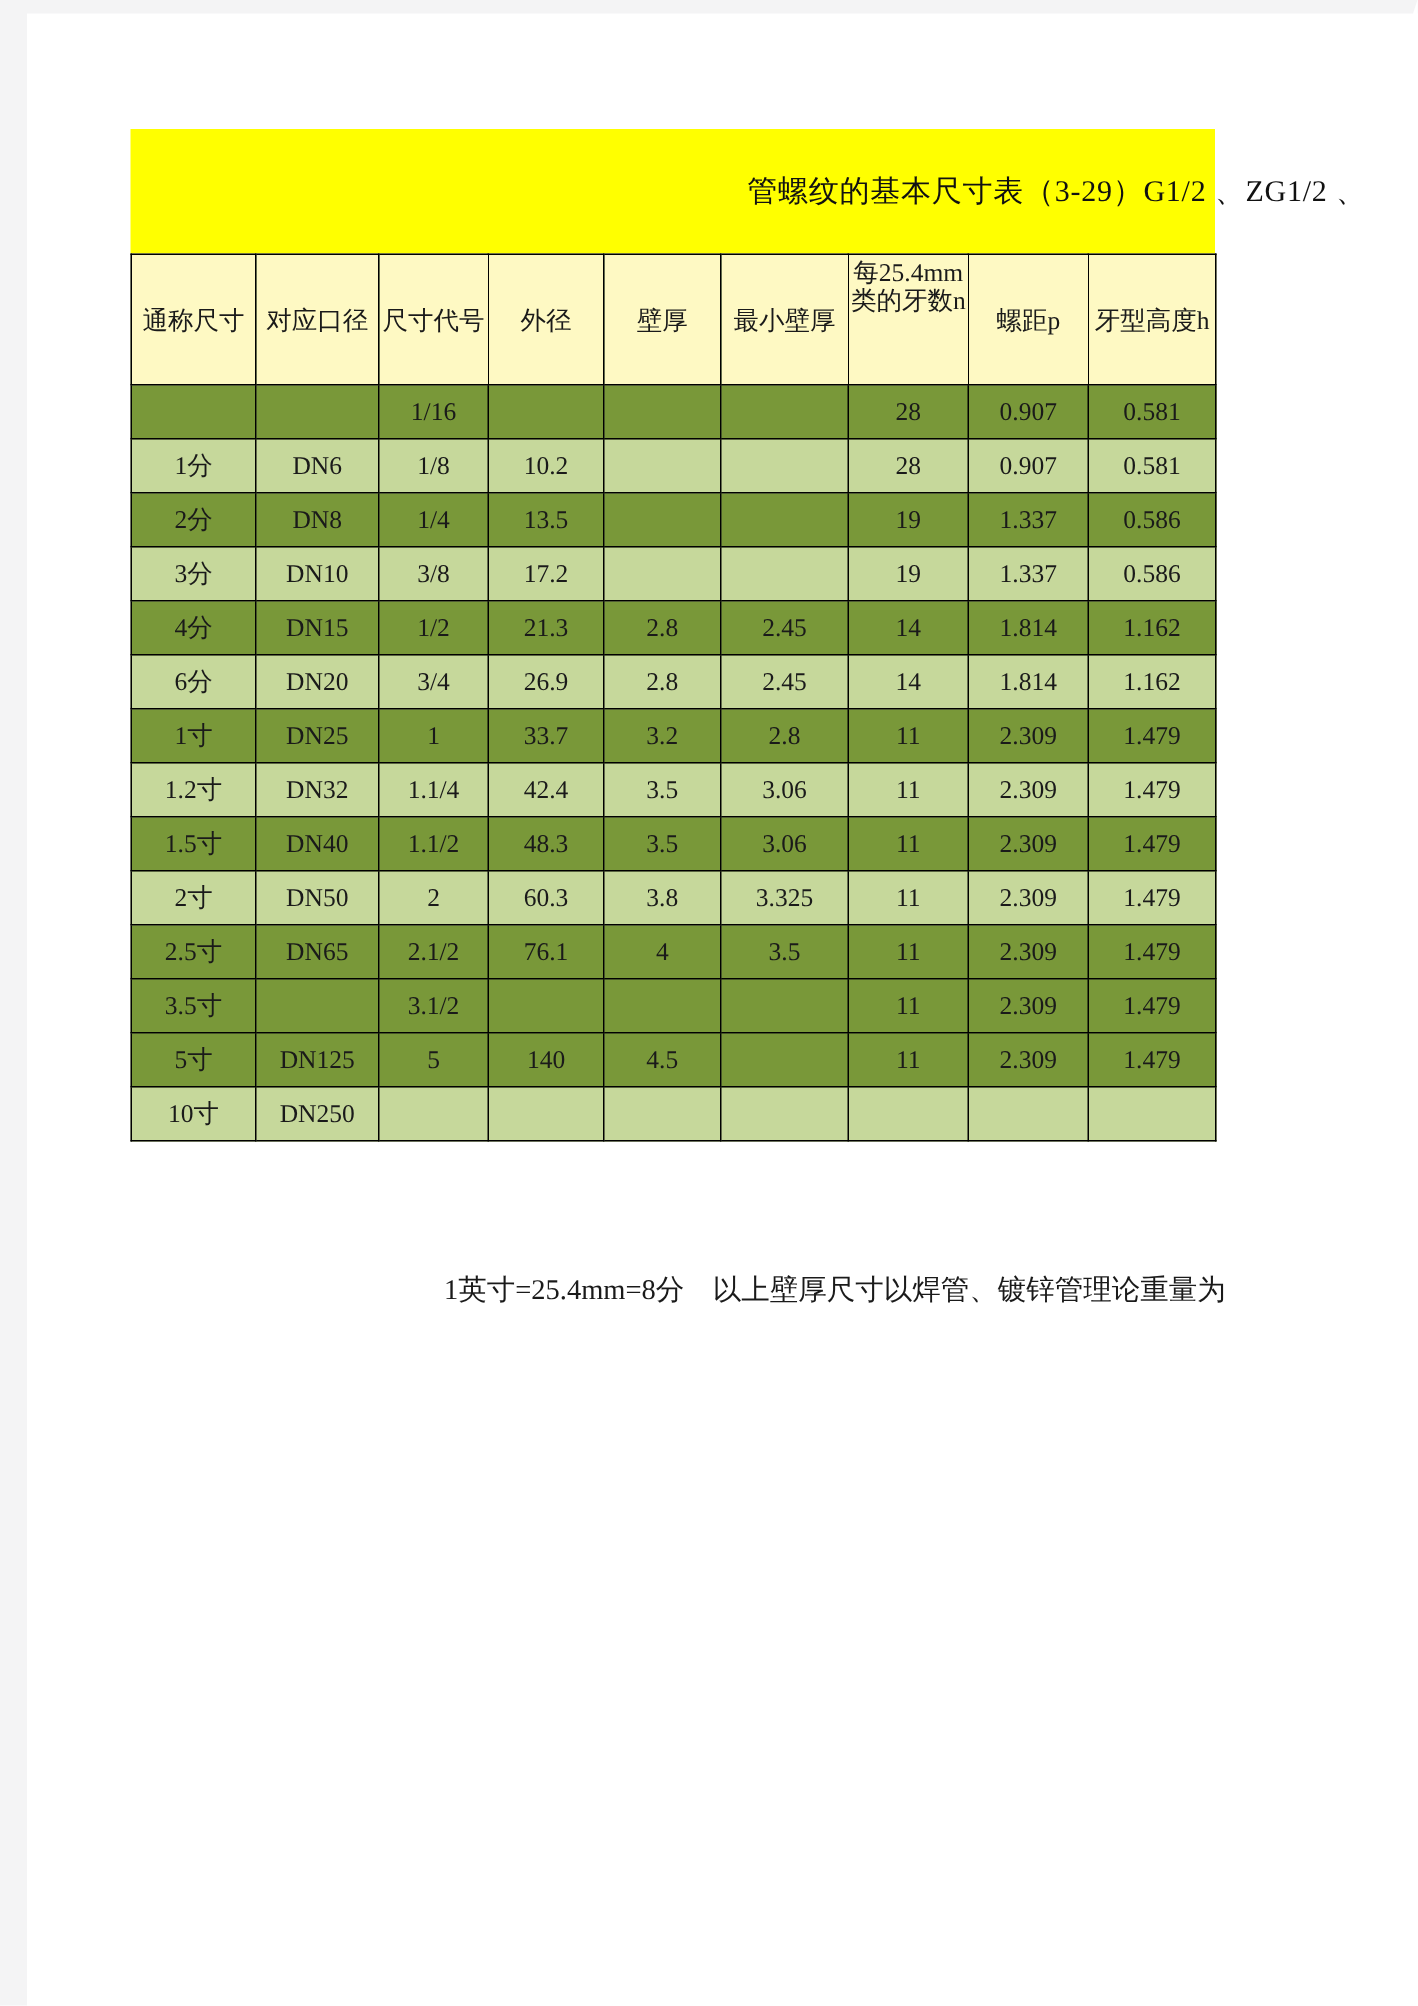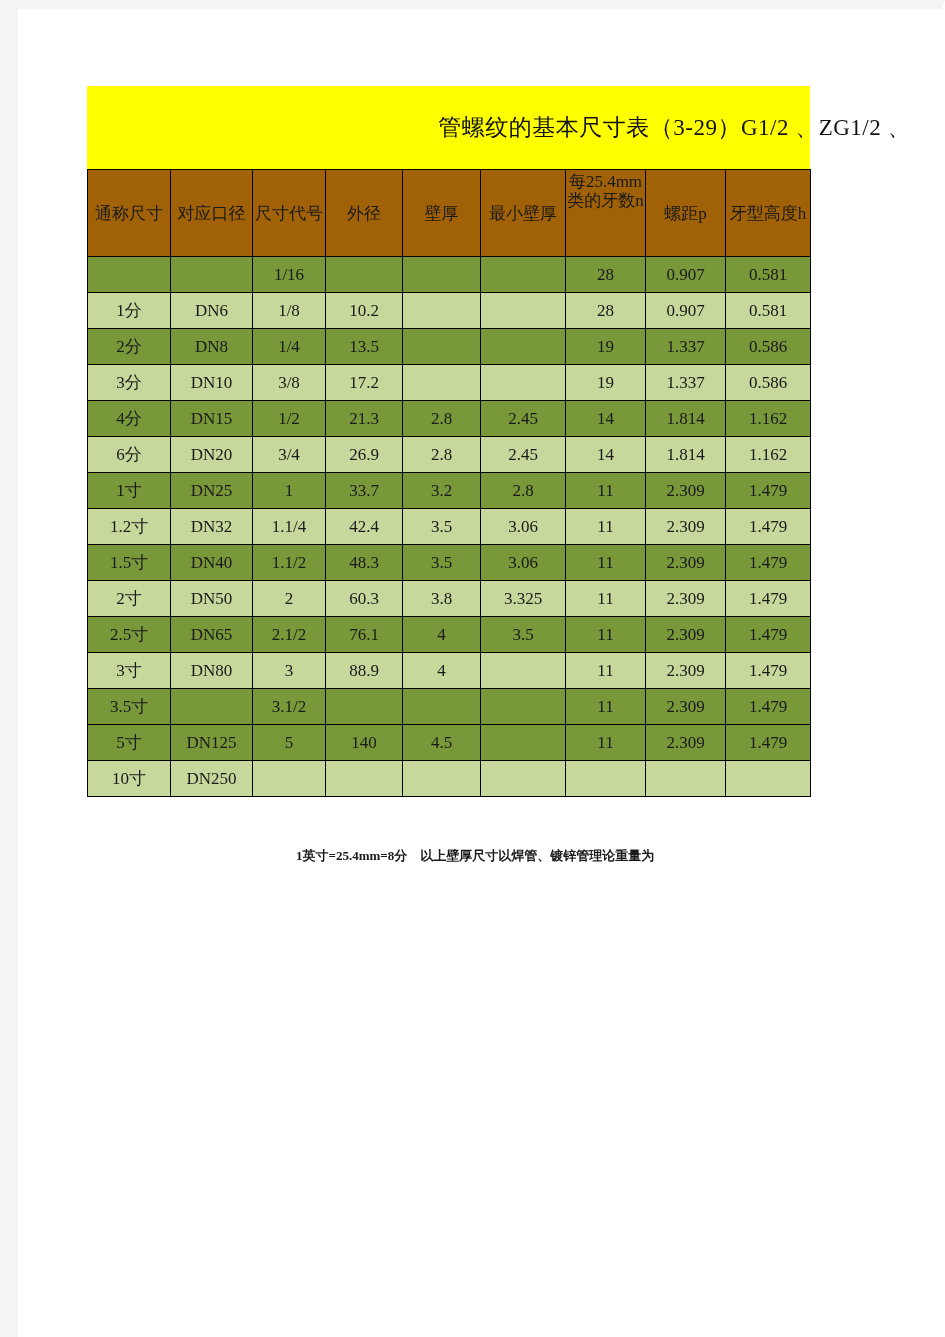--- a/index.html
+++ b/index.html
@@ -47,21 +47,21 @@
     position: absolute;
     left: 87px;
     top: 86px;
     width: 830px;
     height: 83px;
     display: flex;
     align-items: center;
     justify-content: flex-end;
     padding-right: 6px;
     box-sizing: border-box;
-    font-size: 23px;
+    font-size: 20px;
     color: #111111;
     letter-spacing: 0.5px;
     white-space: nowrap;
   }
 
   
   #grid {
     position: absolute;
     left: 87px;
     top: 169px;
@@ -77,21 +77,21 @@
     color: #1a1a1a;
     padding: 0 2px;
     overflow: visible;
     white-space: nowrap;
   }
   #grid tr.dark td { background: #799839; }
   #grid tr.light td { background: #c6d89b; }
 
   
   #grid tr.hdr td {
-    background: #a16207;
+    background: #fef9c3;
     height: 84px;
     font-size: 17px;
     line-height: 19px;
     white-space: normal;
     position: relative;
   }
   #grid tr.hdr td .hwrap {
     display: block;
     width: 100%;
   }
@@ -119,24 +119,23 @@
   col.c5 { width: 85px; }
   col.c6 { width: 80px; }
   col.c7 { width: 80px; }
   col.c8 { width: 85px; }
 
   
   #footer-note {
     position: absolute;
     left: 296px;
     top: 847px;
-    font-size: 13px;
+    font-size: 19px;
     color: #1a1a1a;
     white-space: pre;
-    font-weight: bold;
   }
 </style>
 </head>
 <body>
 
 <div id="page-frame"></div>
 
 <div id="sheet">
 
   <div id="title-banner"></div>
@@ -298,31 +297,20 @@
           <td>2.5寸</td>
           <td>DN65</td>
           <td>2.1/2</td>
           <td>76.1</td>
           <td>4</td>
           <td>3.5</td>
           <td>11</td>
           <td>2.309</td>
           <td>1.479</td>
         </tr>
-        <tr class="body light">
-          <td>3寸</td>
-          <td>DN80</td>
-          <td>3</td>
-          <td>88.9</td>
-          <td>4</td>
-          <td></td>
-          <td>11</td>
-          <td>2.309</td>
-          <td>1.479</td>
-        </tr>
         <tr class="body dark">
           <td>3.5寸</td>
           <td></td>
           <td>3.1/2</td>
           <td></td>
           <td></td>
           <td></td>
           <td>11</td>
           <td>2.309</td>
           <td>1.479</td>

